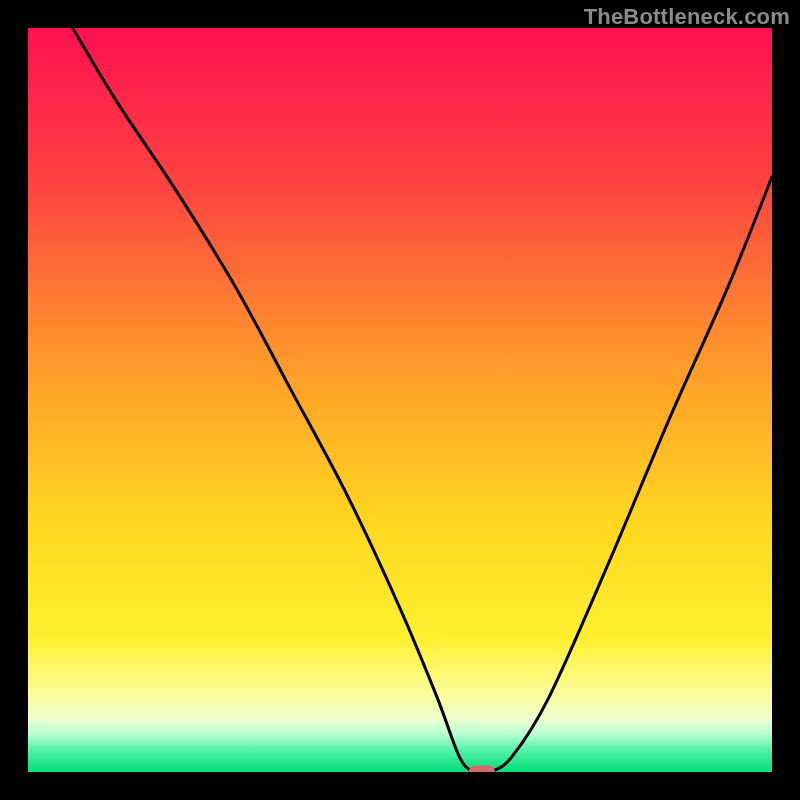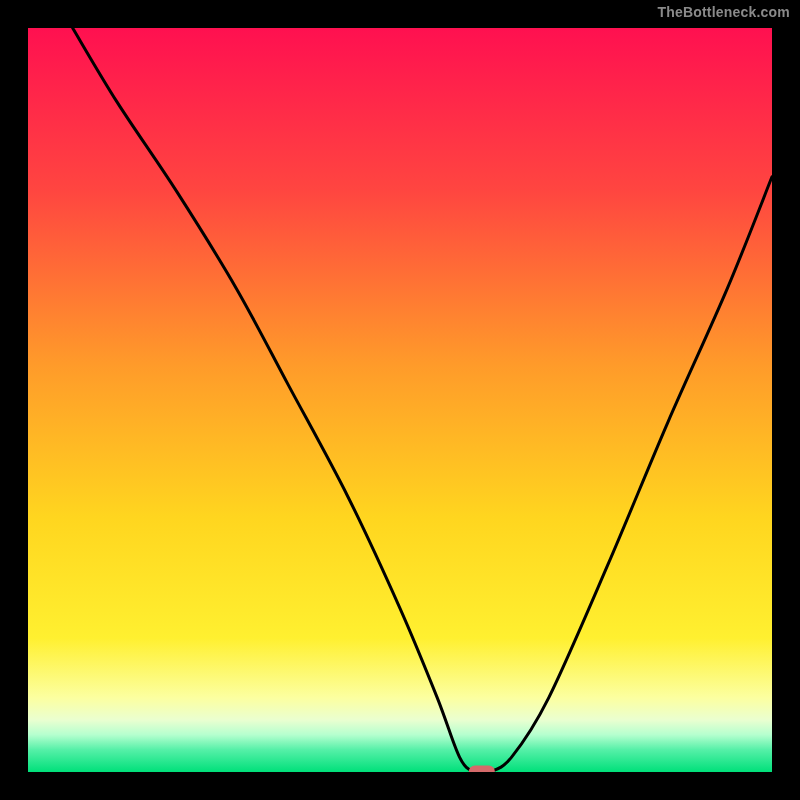--- a/index.html
+++ b/index.html
@@ -27,21 +27,21 @@
     overflow: hidden;
   }
   svg {
     display: block;
   }
   .watermark {
     position: absolute;
     top: 4px;
     right: 10px;
     font-family: Arial, Helvetica, sans-serif;
-    font-size: 14px;
+    font-size: 22px;
     font-weight: 600;
     color: #8a8a8a;
     letter-spacing: 0.2px;
   }
   .curve {
     fill: none;
     stroke: #000;
     stroke-width: 3;
     stroke-linecap: round;
     stroke-linejoin: round;

